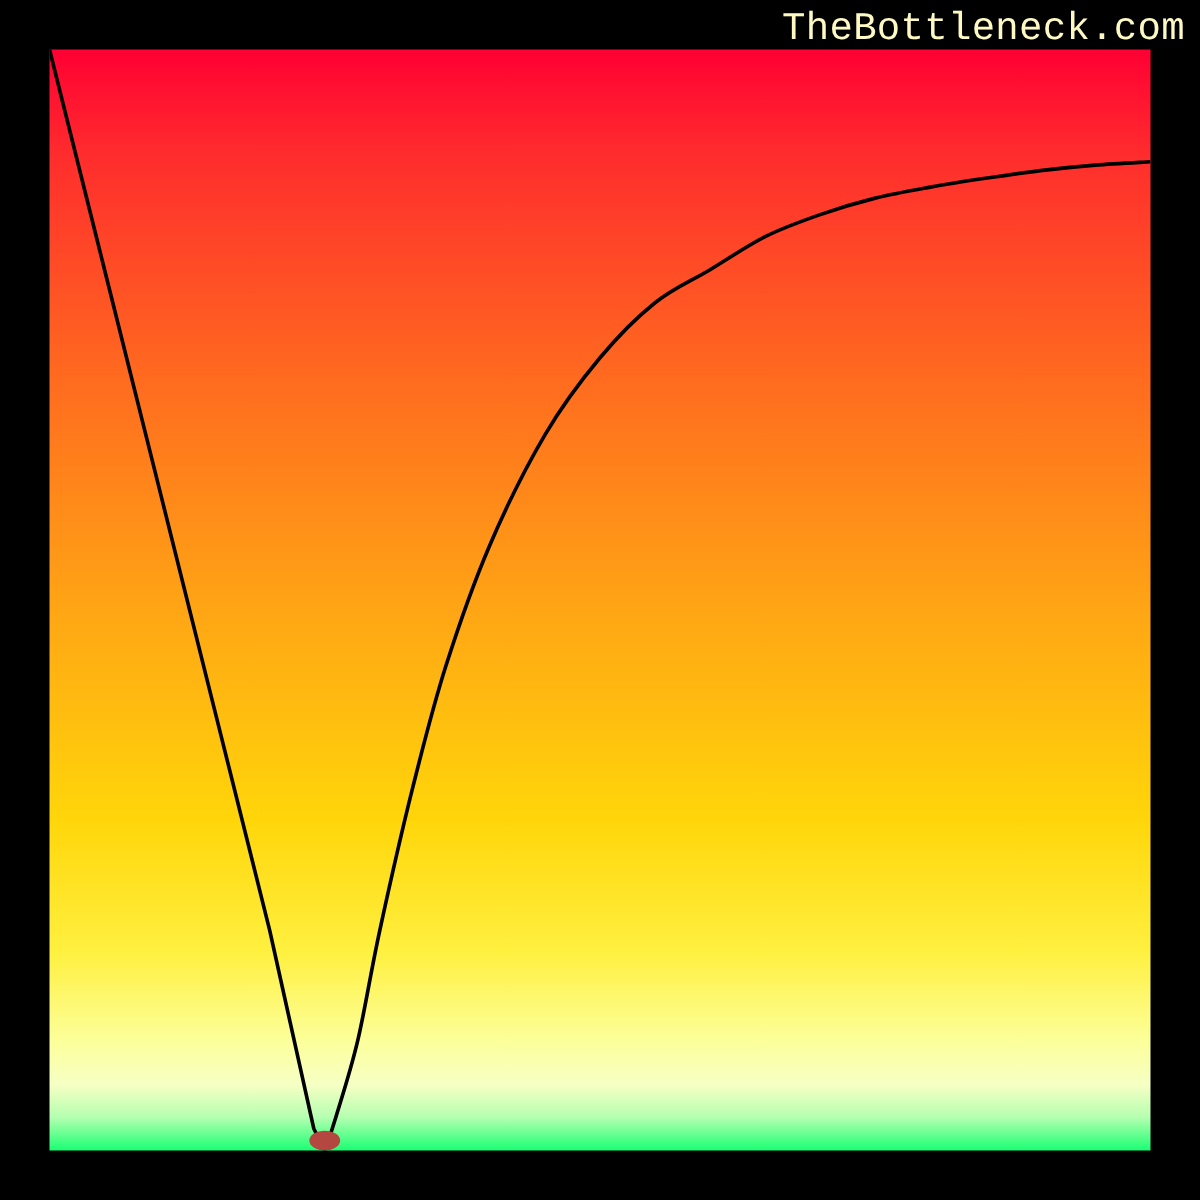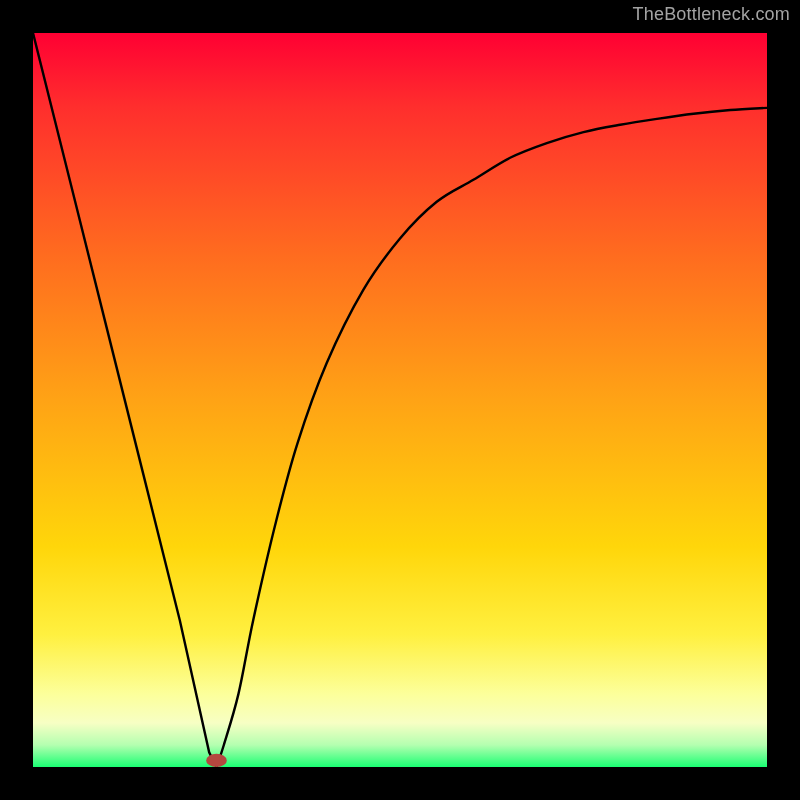--- a/index.html
+++ b/index.html
@@ -43,24 +43,25 @@
     left: 0;
     top: 0;
     width: 734px;
     height: 734px;
     pointer-events: none;
   }
   .attribution {
     position: absolute;
     top: 4px;
     right: 10px;
-    color: #a3a3a3;
-    font-size: 18px;
+    color: #fef9c3;
+    font-size: 26px;
     letter-spacing: 0.2px;
     user-select: none;
+    font-family: Liberation Mono, monospace;
   }
 </style>
 </head>
 <body>
 
 <div class="frame">
 
   <div class="plot-area">
 
     <svg class="curve" viewBox="0 0 100 100" preserveAspectRatio="none">

